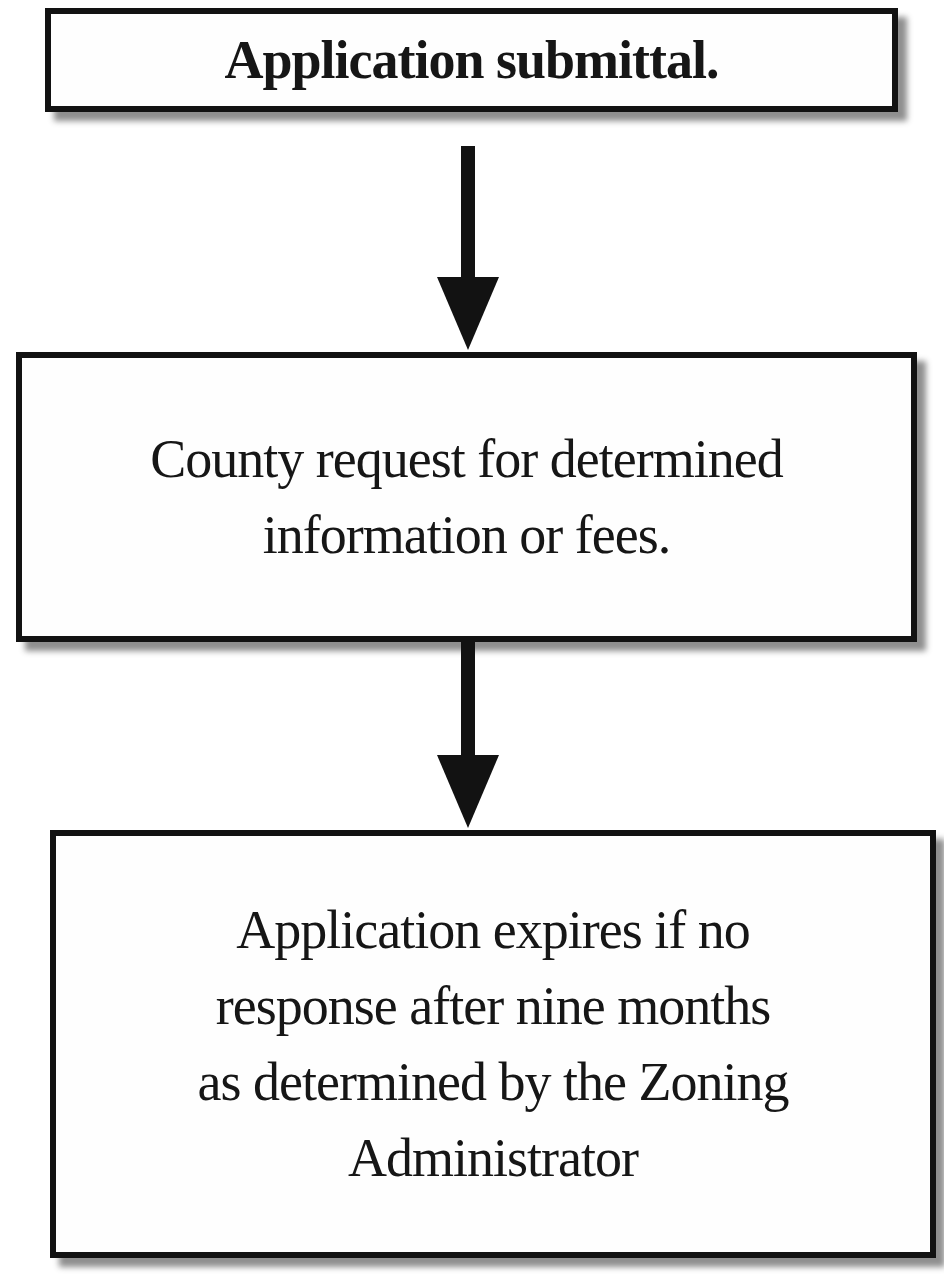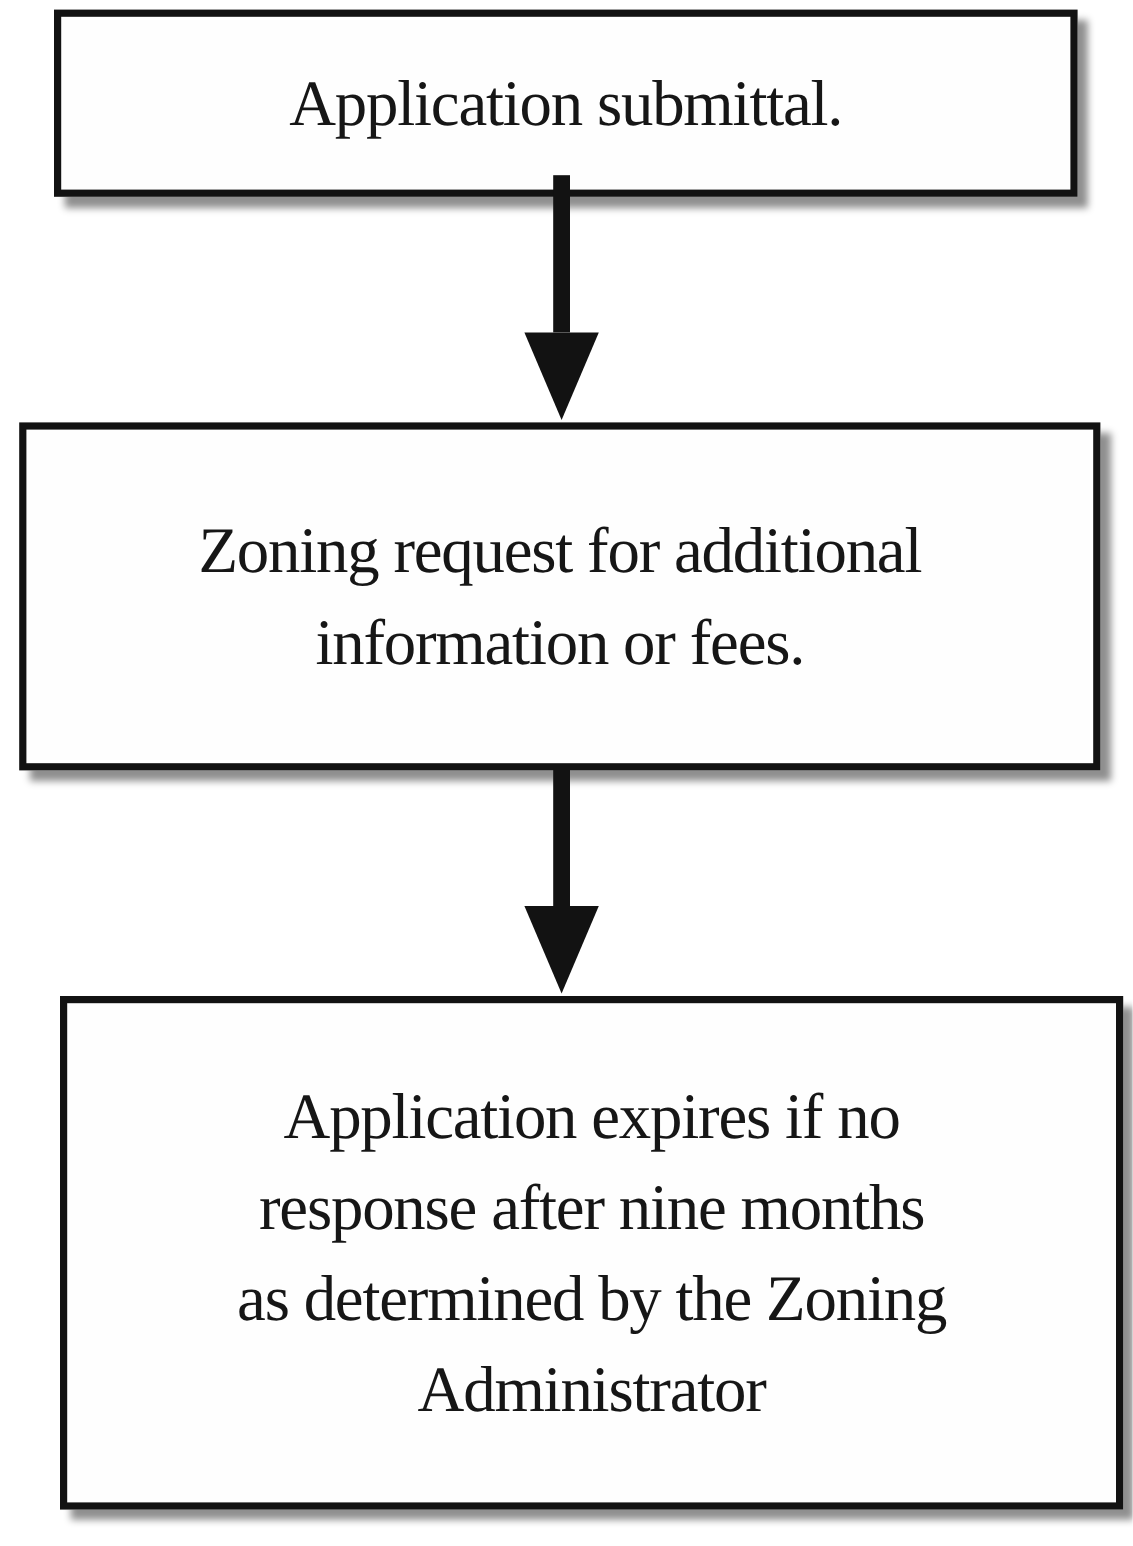--- a/index.html
+++ b/index.html
@@ -46,42 +46,42 @@
     flex: 1 1 auto;
   }
   .arrow .head {
     width: 0;
     height: 0;
     border-left: 31px solid transparent;
     border-right: 31px solid transparent;
     border-top: 73px solid #121212;
     flex: 0 0 auto;
   }
-  #box-1 { left: 45px;  top: 8px;   width: 853px; height: 156px; }
+  #box-1 { left: 45px;  top: 8px;   width: 853px; height: 104px; font-weight: bold; }
   #box-2 { left: 16px;  top: 352px; width: 901px; height: 290px; }
   #box-3 { left: 50px;  top: 830px; width: 886px; height: 428px; }
   #arrow-1 { left: 436px; top: 146px; height: 204px; }
   #arrow-2 { left: 436px; top: 640px; height: 188px; }
 </style>
 </head>
 <body>
 
 <div class="stage">
 
   <div class="flow-box" id="box-1">
     <div class="box-text">Application submittal.</div>
   </div>
 
   <div class="arrow" id="arrow-1">
     <div class="shaft"></div>
     <div class="head"></div>
   </div>
 
   <div class="flow-box" id="box-2">
-    <div class="box-text">Zoning request for additional
+    <div class="box-text">County request for determined
 information or fees.</div>
   </div>
 
   <div class="arrow" id="arrow-2">
     <div class="shaft"></div>
     <div class="head"></div>
   </div>
 
   <div class="flow-box" id="box-3">
     <div class="box-text">Application expires if no

